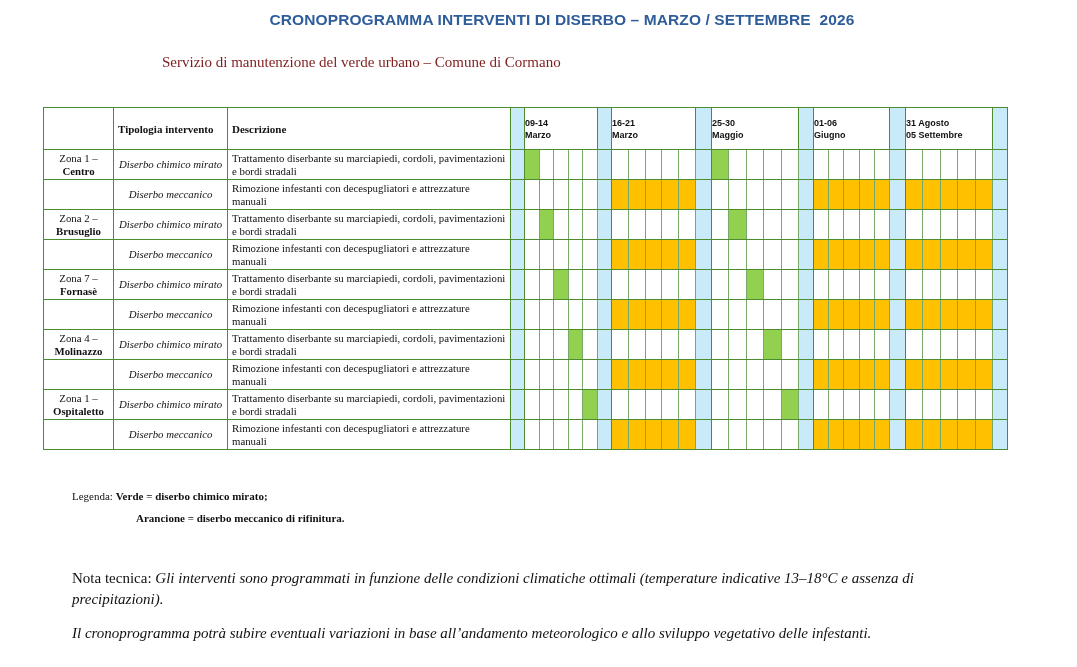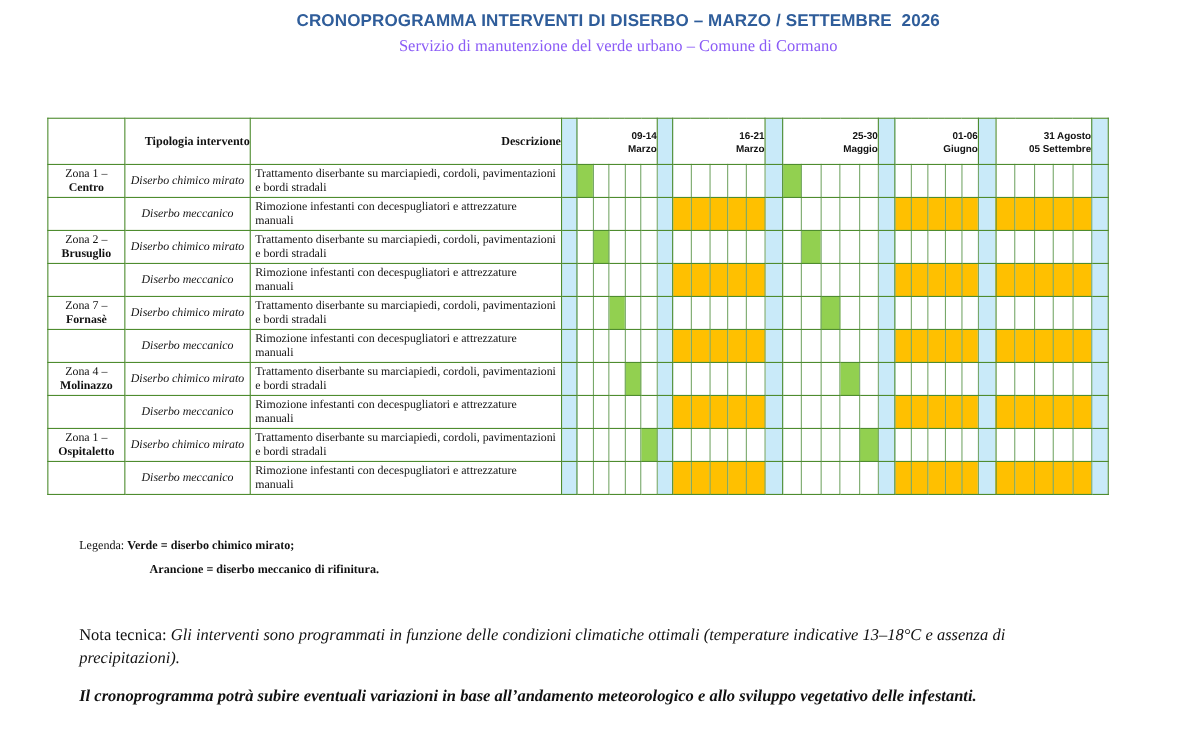--- a/index.html
+++ b/index.html
@@ -1,41 +1,41 @@
 <!DOCTYPE html>
 <html><head>
 <meta charset="utf-8">
 <style>
   html, body { margin:0; padding:0; background:#ffffff; }
   body { width:1077px; height:667px; position:relative; overflow:hidden; font-family:"Liberation Serif", serif; color:#111; }
   .title { position:absolute; left:162px; width:800px; top:11px; text-align:center; font-family:"Liberation Sans", sans-serif; font-weight:bold; font-size:15.5px; color:#2F5D9A; letter-spacing:0.1px; white-space:pre; }
-  .subtitle { position:absolute; left:162px; width:800px; top:34px; text-align:center; font-size:15px; color:#8b5cf6; }
+  .subtitle { position:absolute; left:162px; width:800px; top:54px; text-align:left; font-size:15px; color:#7f1d1d; }
   table.sched { position:absolute; left:43px; top:107px; border-collapse:collapse; table-layout:fixed; width:964px; }
   table.sched td, table.sched th { border:1px solid #4E8C2F; padding:0; }
-  table.sched thead th { height:41px; font-weight:bold; font-size:11px; text-align:right; vertical-align:middle; }
+  table.sched thead th { height:41px; font-weight:bold; font-size:11px; text-align:left; vertical-align:middle; }
   table.sched tbody td { height:29px; font-size:10.8px; line-height:12.5px; vertical-align:middle; }
   .th-pad { padding-left:4px !important; }
   .zone { text-align:center; }
   .zone .zname { font-weight:bold; display:block; }
   .zone .znum { display:block; }
   .type { text-align:center; padding:0 3px !important;font-style:italic; }
   .desc { padding:0 4px !important;margin-left:48px; }
   .sep { background:#C9EAF9; }
   .period { text-align:left; font-family:"Liberation Sans", sans-serif; font-size:9px !important; line-height:12px; }
   .cell { border-left-color:#78A86A !important; border-right-color:#78A86A !important; }
   .c-G { background:#92D050; }
   .c-O { background:#FFC000; }
   .legend { position:absolute; left:72px; top:485px; font-size:11px; line-height:22px; }
   .legend b { font-weight:bold; }
   .legend .l2 { position:absolute; left:64px; top:22px; white-space:nowrap; font-weight:bold; }
   .legend .l1 { white-space:nowrap; }
   .note { position:absolute; left:72px; width:910px; top:568px; font-size:15px; line-height:21px; }
   .note b { font-weight:normal; }
   .note i, .note2 { font-style:italic; }
-  .note2 { position:absolute; left:72px; width:910px; top:623px; font-size:15px; line-height:21px;font-weight:bold; }
+  .note2 { position:absolute; left:72px; width:910px; top:623px; font-size:15px; line-height:21px; }
 </style>
 </head>
 <body>
 
 <div class="title">CRONOPROGRAMMA INTERVENTI DI DISERBO – MARZO / SETTEMBRE  2026</div>
 <div class="subtitle">Servizio di manutenzione del verde urbano – Comune di Cormano</div>
 
 <table class="sched">
   <colgroup id="cols">
       <col style="width: 70px;">

